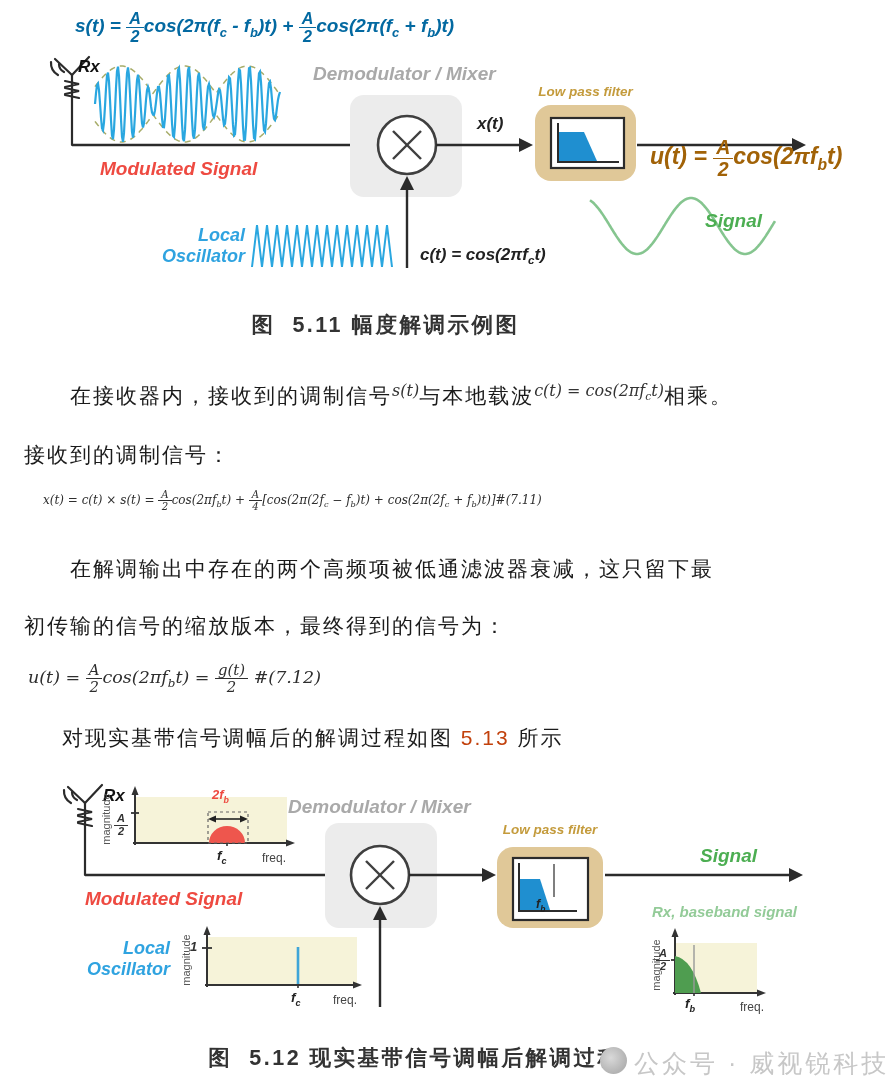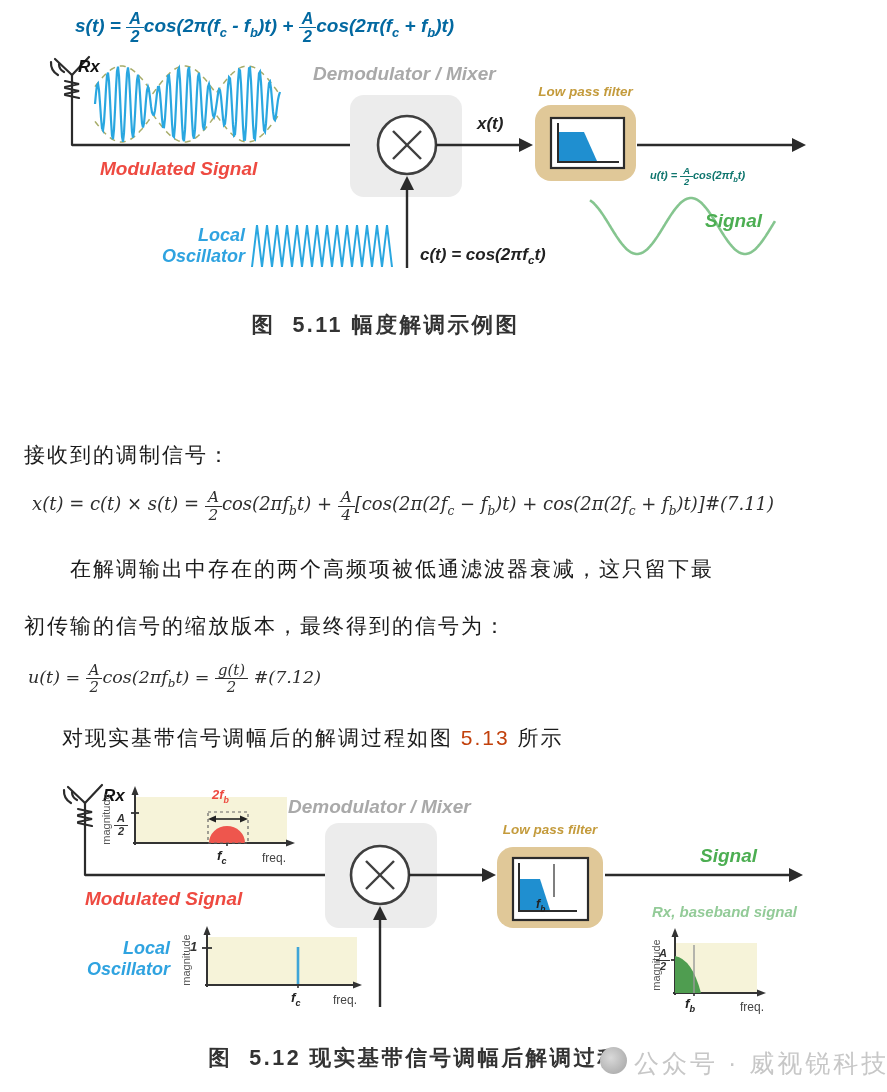--- a/index.html
+++ b/index.html
@@ -90,33 +90,34 @@
     </g>
 
     <polyline id="sine-path" transform="translate(590,138)" fill="none" stroke="#85c58f" stroke-width="2.6" points="0,7.3 1,8.0 2,8.8 3,9.6 4,10.5 5,11.6 6,12.6 7,13.8 8,15.0 9,16.3 10,17.6 11,19.0 12,20.4 13,21.9 14,23.4 15,25.0 16,26.5 17,28.1 18,29.7 19,31.4 20,33.0 21,34.6 22,36.3 23,37.9 24,39.5 25,41.0 26,42.6 27,44.1 28,45.6 29,47.0 30,48.4 31,49.7 32,51.0 33,52.2 34,53.4 35,54.4 36,55.5 37,56.4 38,57.2 39,58.0 40,58.7 41,59.3 42,59.8 43,60.2 44,60.6 45,60.8 46,61.0 47,61.0 48,61.0 49,60.8 50,60.6 51,60.2 52,59.8 53,59.3 54,58.7 55,58.0 56,57.2 57,56.4 58,55.5 59,54.4 60,53.4 61,52.2 62,51.0 63,49.7 64,48.4 65,47.0 66,45.6 67,44.1 68,42.6 69,41.0 70,39.5 71,37.9 72,36.3 73,34.6 74,33.0 75,31.4 76,29.7 77,28.1 78,26.5 79,25.0 80,23.4 81,21.9 82,20.4 83,19.0 84,17.6 85,16.3 86,15.0 87,13.8 88,12.6 89,11.6 90,10.5 91,9.6 92,8.8 93,8.0 94,7.3 95,6.7 96,6.2 97,5.8 98,5.4 99,5.2 100,5.0 101,5.0 102,5.0 103,5.2 104,5.4 105,5.8 106,6.2 107,6.7 108,7.3 109,8.0 110,8.8 111,9.6 112,10.5 113,11.6 114,12.6 115,13.8 116,15.0 117,16.3 118,17.6 119,19.0 120,20.4 121,21.9 122,23.4 123,25.0 124,26.5 125,28.1 126,29.7 127,31.4 128,33.0 129,34.6 130,36.3 131,37.9 132,39.5 133,41.0 134,42.6 135,44.1 136,45.6 137,47.0 138,48.4 139,49.7 140,51.0 141,52.2 142,53.4 143,54.4 144,55.5 145,56.4 146,57.2 147,58.0 148,58.7 149,59.3 150,59.8 151,60.2 152,60.6 153,60.8 154,61.0 155,61.0 156,61.0 157,60.8 158,60.6 159,60.2 160,59.8 161,59.3 162,58.7 163,58.0 164,57.2 165,56.4 166,55.5 167,54.4 168,53.4 169,52.2 170,51.0 171,49.7 172,48.4 173,47.0 174,45.6 175,44.1 176,42.6 177,41.0 178,39.5 179,37.9 180,36.3 181,34.6 182,33.0 183,31.4 184,29.7 185,28.1"></polyline>
   </svg>
 
   <div class="abs lbl" style="left:78px;top:57px;font-size:17px;color:#111">Rx</div>
   <div class="abs lbl" style="left:100px;top:158px;font-size:19px;color:#ee4a41">Modulated Signal</div>
   <div class="abs lbl" style="left:313px;top:63px;font-size:19px;color:#a9a9a9">Demodulator / Mixer</div>
   <div class="abs dformula" style="left:477px;top:115px;font-size:17px;color:#222">x(t)</div>
   <div class="abs lbl" style="left:535px;top:84px;width:101px;text-align:center;font-size:13.5px;color:#c49b3c">Low pass filter</div>
-  <div class="abs dformula" style="left:650px;top:166px;font-size:11px;color:#0f766e">u(t)  = <span class="frac"><span class="num">A</span><span class="den">2</span></span>cos(2πf<sub>b</sub>t)</div>
+  <div class="abs dformula" style="left:650px;top:137px;font-size:23px;color:#a16207">u(t)  = <span class="frac"><span class="num">A</span><span class="den">2</span></span>cos(2πf<sub>b</sub>t)</div>
   <div class="abs lbl" style="left:705px;top:210px;font-size:19px;color:#4cae52">Signal</div>
   <div class="abs" style="left:135px;top:225px;width:110px;text-align:right">
     <div class="lbl" style="font-size:18px;color:#2fa3e0">Local</div>
     <div class="lbl" style="font-size:18px;color:#2fa3e0">Oscillator</div>
   </div>
   <div class="abs dformula" style="left:420px;top:246px;font-size:17px;color:#222">c(t) = cos(2πf<sub>c</sub>t)</div>
 
   <div class="abs caption" style="left:0;top:310px;width:771px">图  5.11 幅度解调示例图</div>
 
+  <div class="abs cjk" style="left:28px;top:381px;padding-left:42px"><span>在接收器内，接收到的调制信号</span><span class="imath">s(t)</span><span>与本地载波</span><span class="imath">c(t) = cos(2πf<sub>c</sub>t)</span><span>相乘。</span></div>
   <div class="abs cjk" style="left:24px;top:440px">接收到的调制信号：</div>
 
-  <div class="abs formula" style="left:32px;top:489px;font-size:18px">x(t) = c(t) × s(t) = <span class="frac"><span class="num">A</span><span class="den">2</span></span>cos(2πf<sub>b</sub>t) + <span class="frac"><span class="num">A</span><span class="den">4</span></span>[cos(2π(2f<sub>c</sub> − f<sub>b</sub>)t) + cos(2π(2f<sub>c</sub> + f<sub>b</sub>)t)]#(7.11)</div>
+  <div class="abs formula" style="left:43px;top:489px;font-size:12px">x(t) = c(t) × s(t) = <span class="frac"><span class="num">A</span><span class="den">2</span></span>cos(2πf<sub>b</sub>t) + <span class="frac"><span class="num">A</span><span class="den">4</span></span>[cos(2π(2f<sub>c</sub> − f<sub>b</sub>)t) + cos(2π(2f<sub>c</sub> + f<sub>b</sub>)t)]#(7.11)</div>
 
   <div class="abs cjk" style="left:24px;top:611px">初传输的信号的缩放版本，最终得到的信号为：</div>
   <div class="abs cjk" style="left:28px;top:554px;padding-left:42px">在解调输出中存在的两个高频项被低通滤波器衰减，这只留下最</div>
 
   <div class="abs formula" style="left:28px;top:662px;font-size:17.5px">u(t) = <span class="frac"><span class="num">A</span><span class="den">2</span></span>cos(2πf<sub>b</sub>t) = <span class="frac"><span class="num">g(t)</span><span class="den">2</span></span> #(7.12)</div>
 
   <div class="abs cjk" style="left:24px;top:723px;padding-left:38px"><span>对现实基带信号调幅后的解调过程如图 </span><span class="ref">5.13</span><span> 所示</span></div>
 
   <svg class="abs" style="left:0;top:775px" width="887" height="262" viewBox="0 0 887 262">
 

